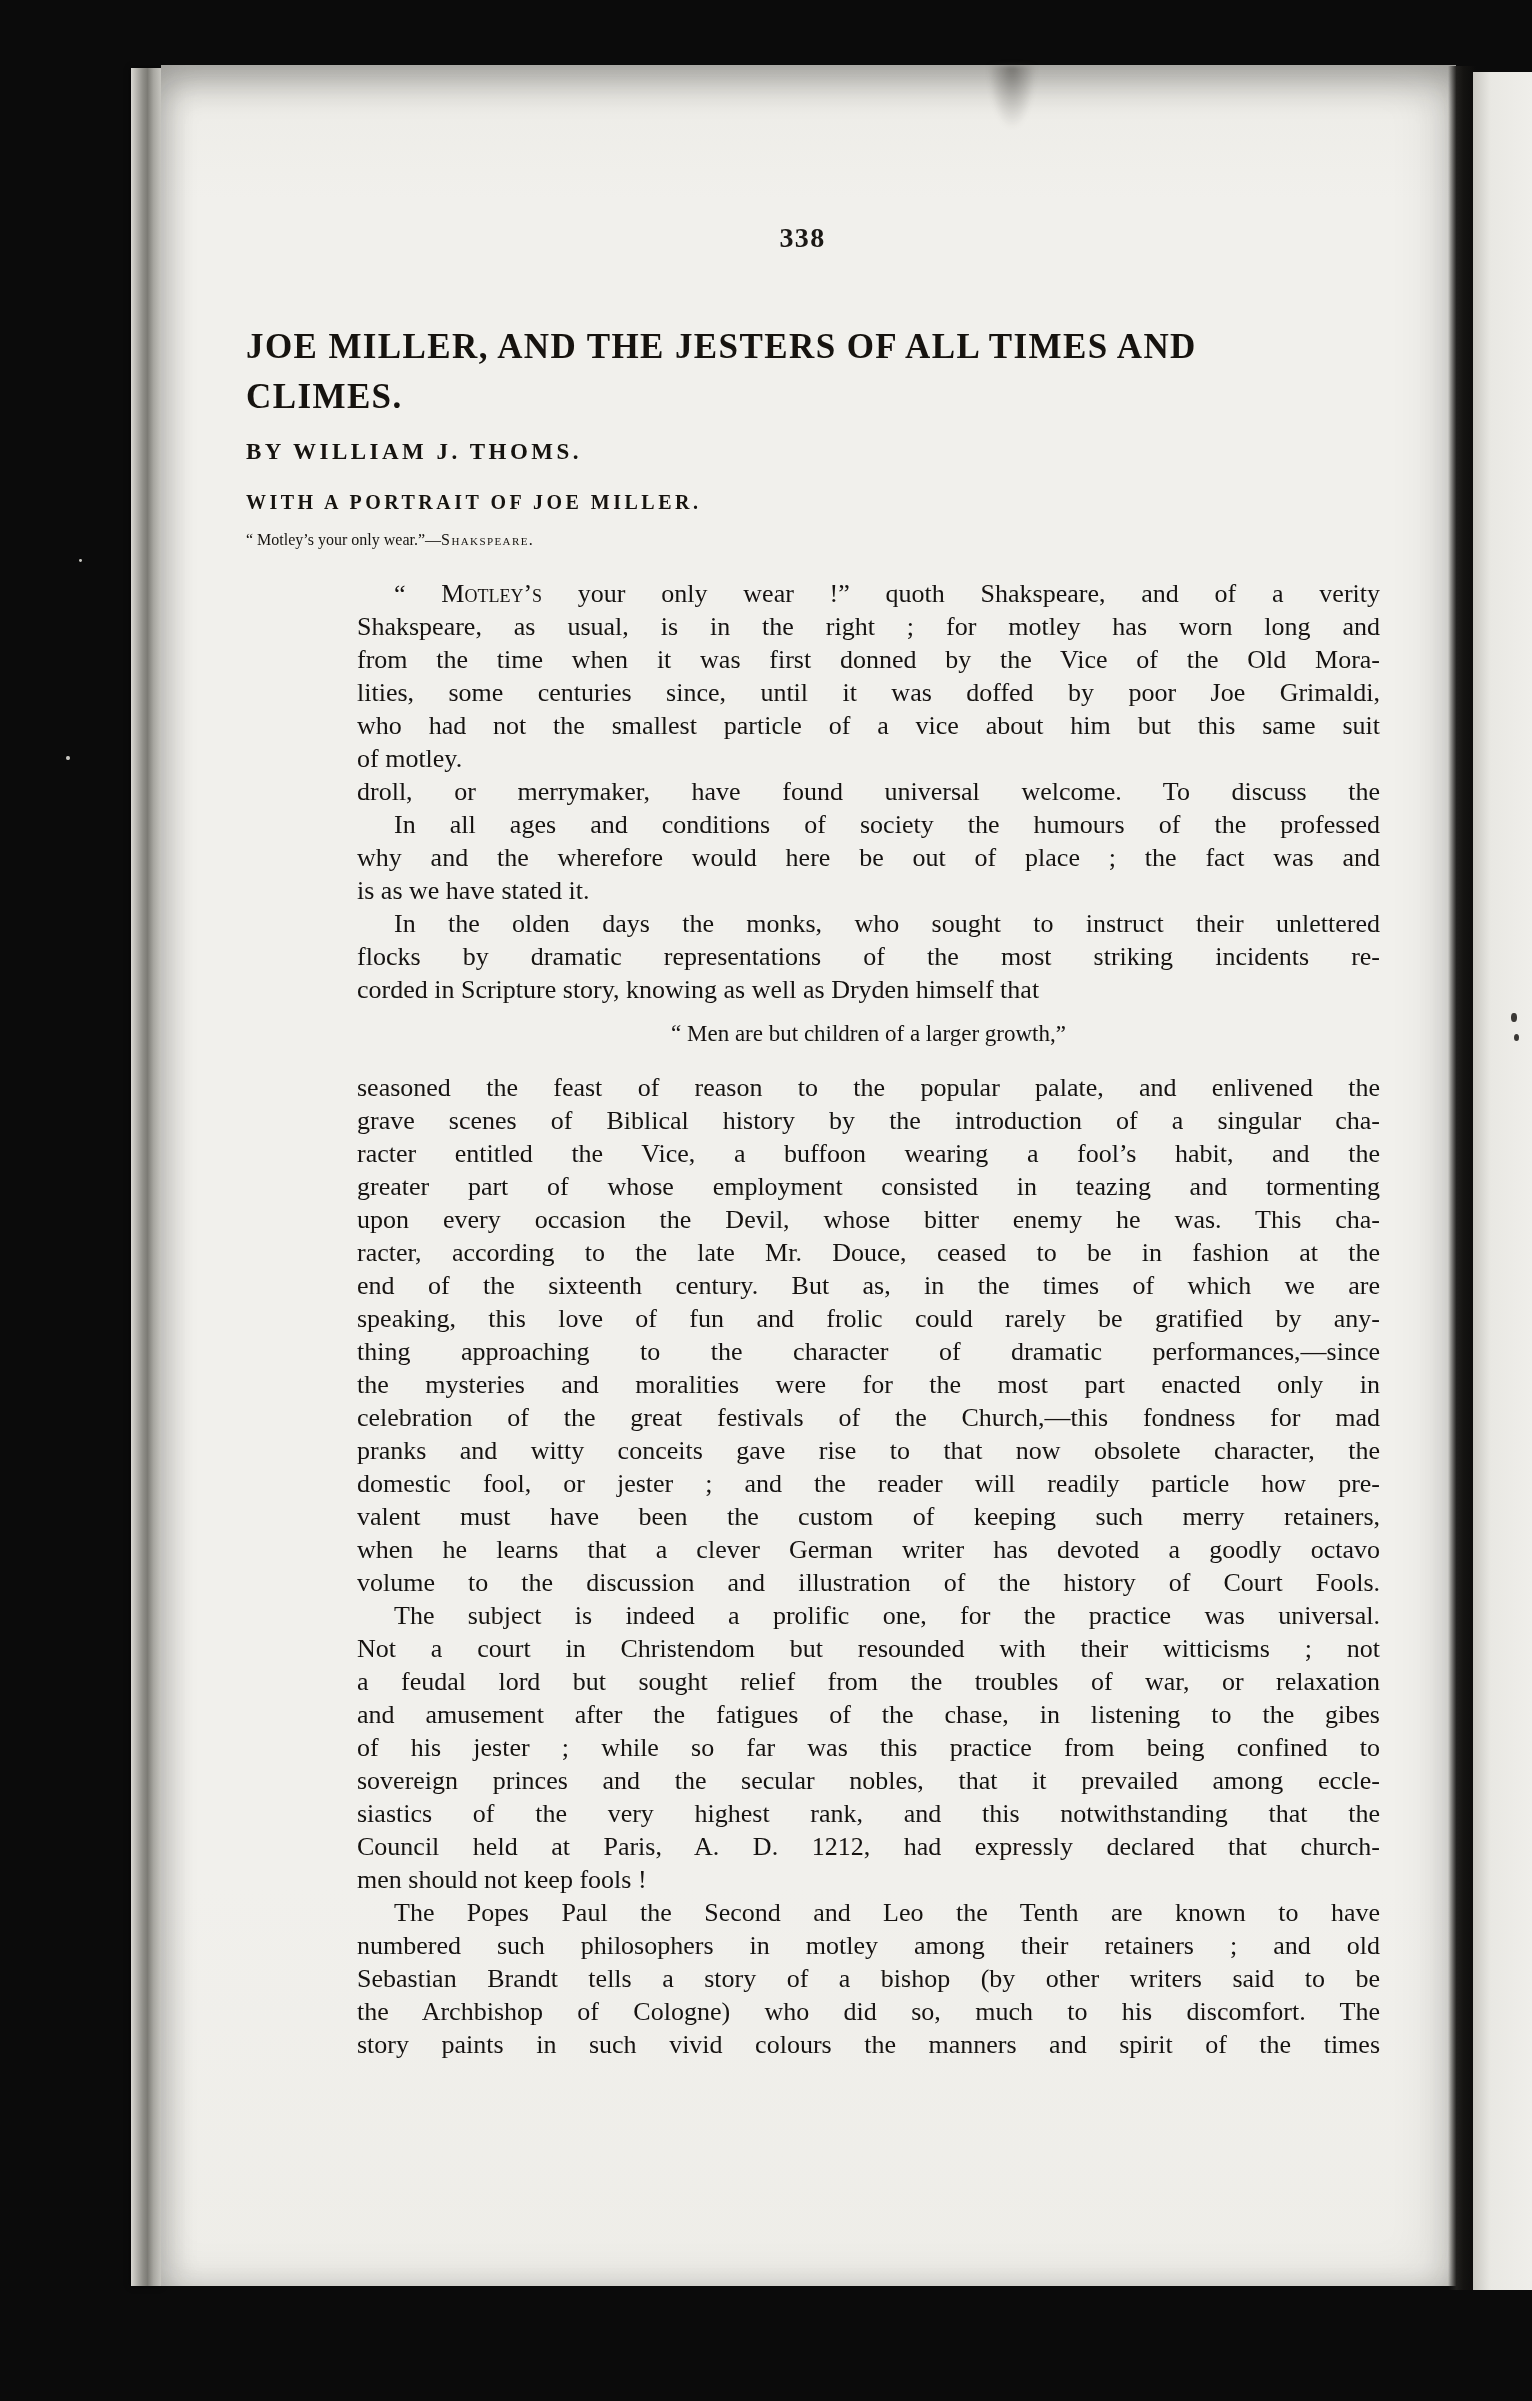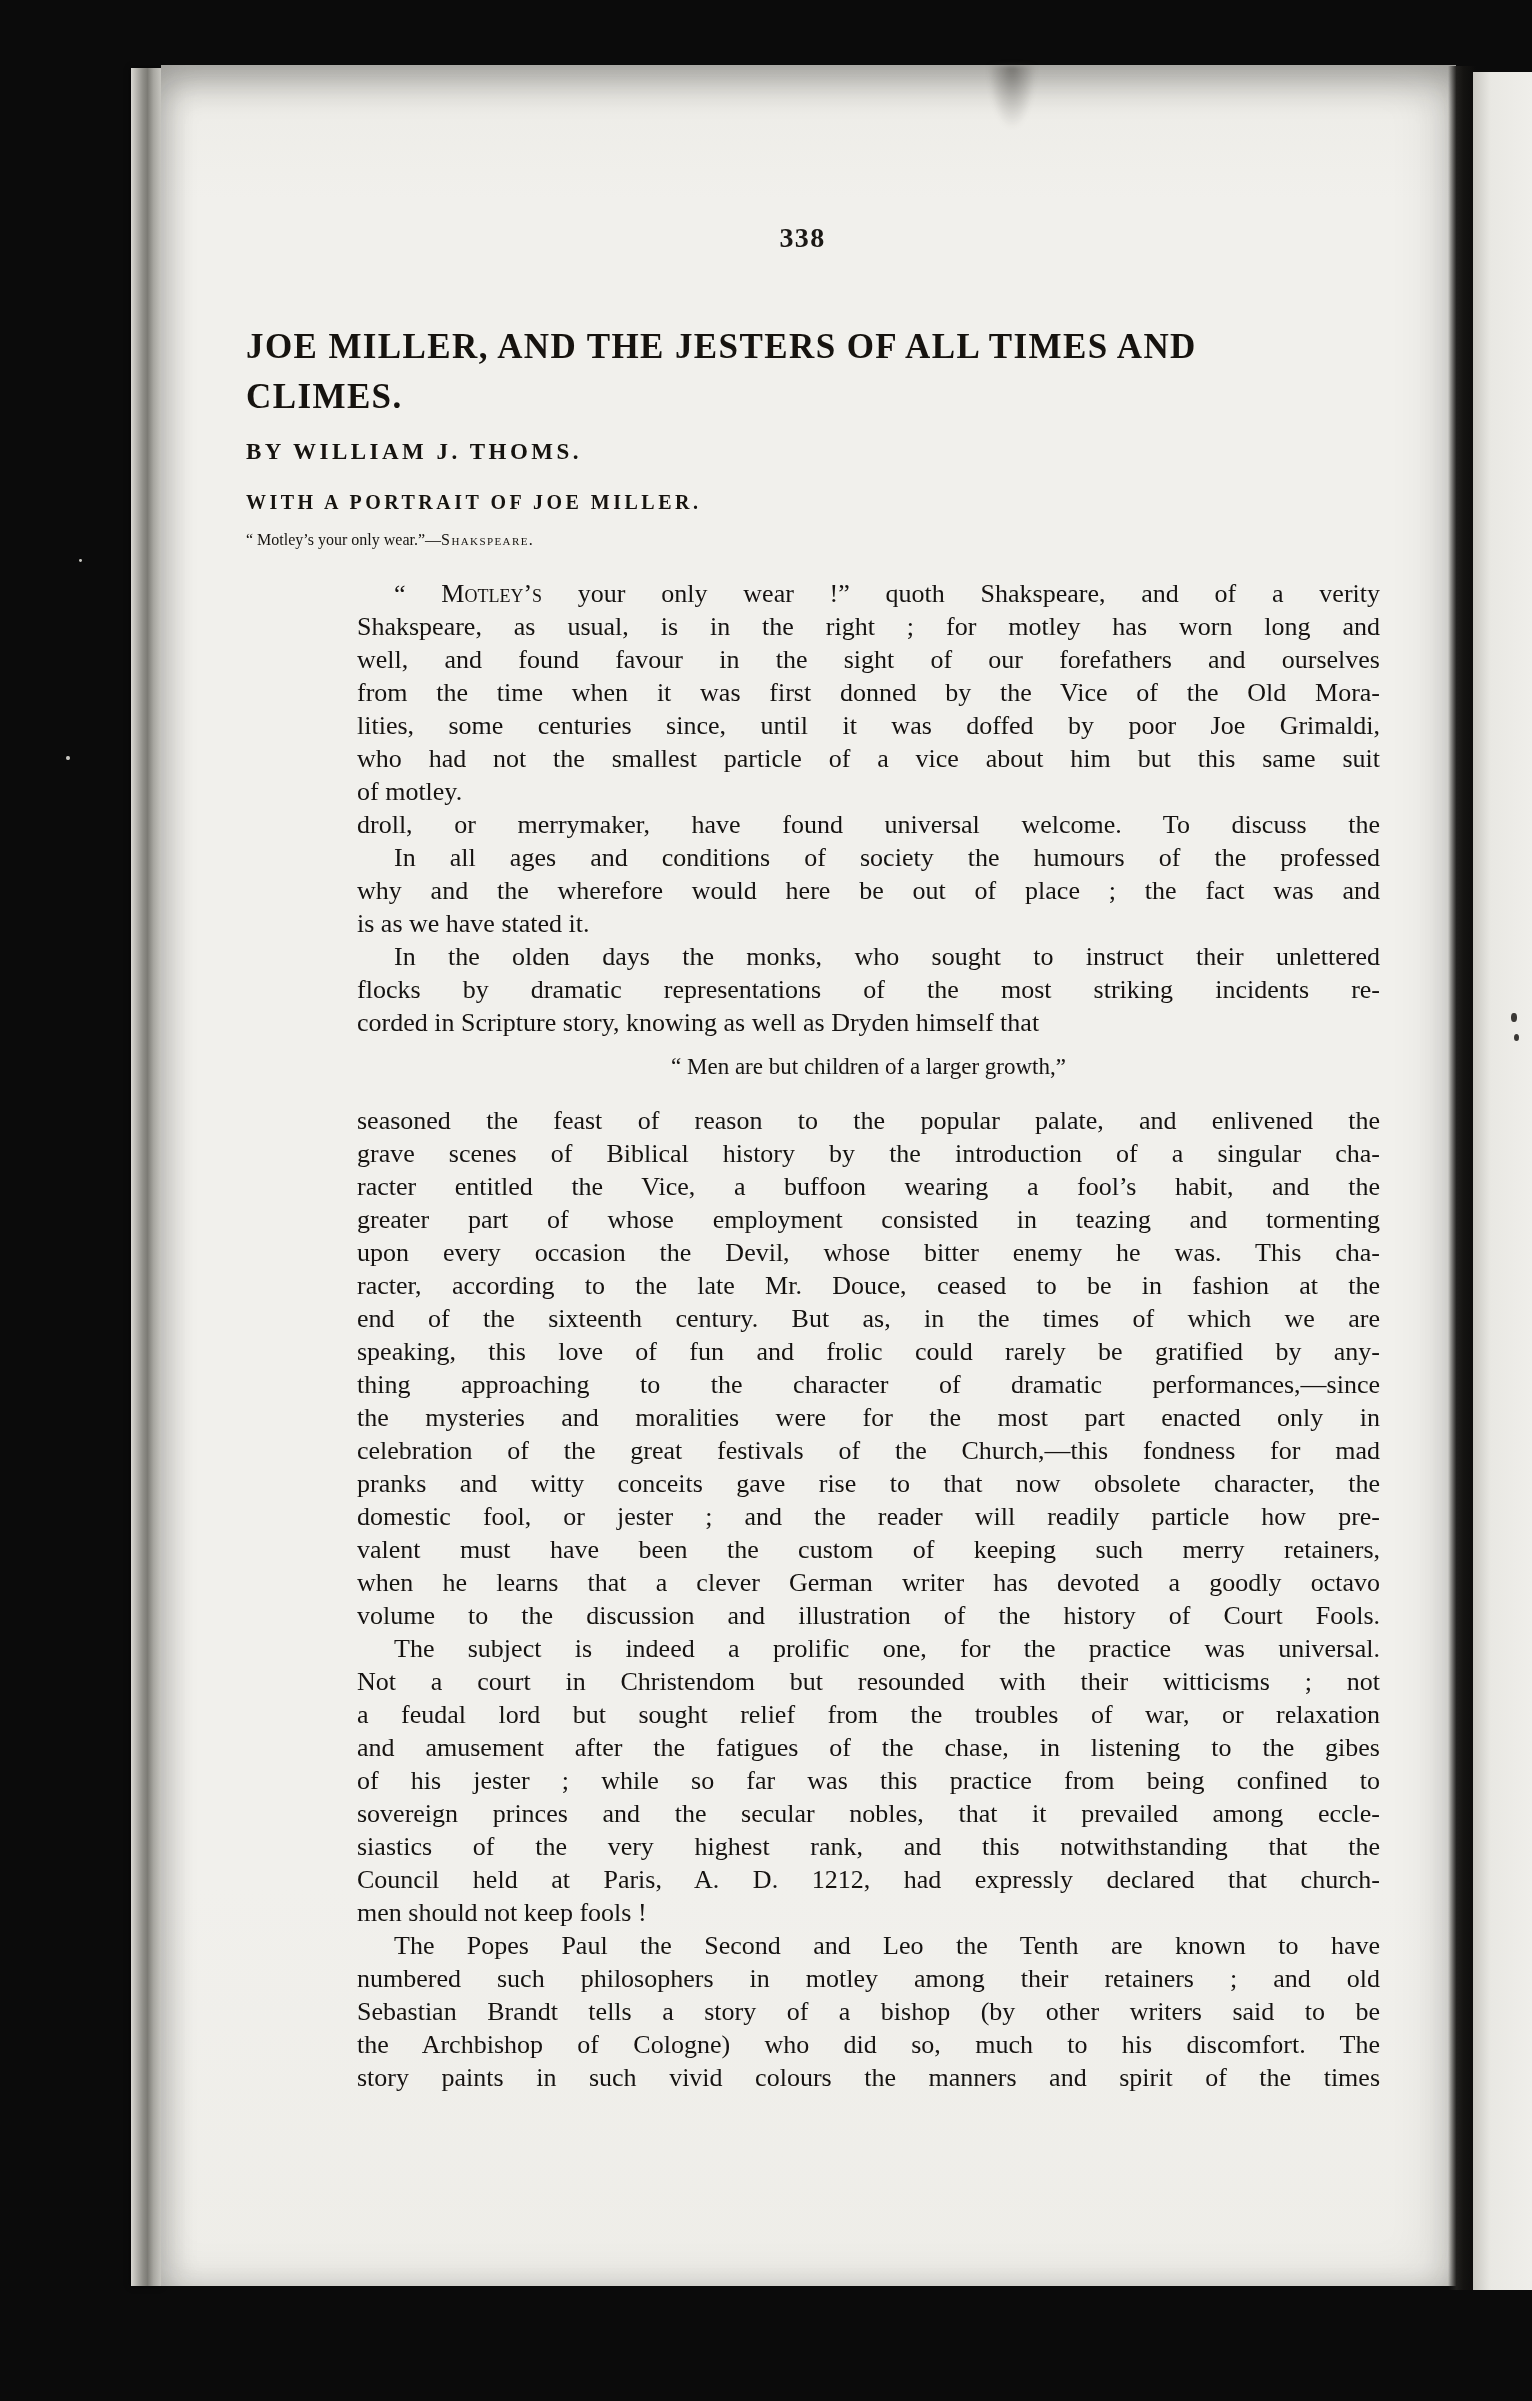--- a/index.html
+++ b/index.html
@@ -87,21 +87,20 @@
     <div class="head byline">BY WILLIAM J. THOMS.</div>
 
     <div class="head portrait-note">WITH A PORTRAIT OF JOE MILLER.</div>
 
     <div class="head epigraph"><span>“ Motley’s your only wear.”—</span><span class="sc">Shakspeare.</span></div>
 
     <div class="content">
         <div class="para">
           <div class="line indent"><span class="sc">“ Motley’s</span> your only wear !” quoth Shakspeare, and of a verity</div>
           <div class="line">Shakspeare, as usual, is in the right ; for motley has worn long and</div>
-          <div class="line">well, and found favour in the sight of our forefathers and ourselves</div>
           <div class="line">from the time when it was first donned by the Vice of the Old Mora-</div>
           <div class="line">lities, some centuries since, until it was doffed by poor Joe Grimaldi,</div>
           <div class="line">who had not the smallest particle of a vice about him but this same suit</div>
           <div class="line last">of motley.</div>
         </div>
         <div class="para">
           <div class="line">droll, or merrymaker, have found universal welcome.  To discuss the</div>
           <div class="line indent">In all ages and conditions of society the humours of the professed</div>
           <div class="line">why and the wherefore would here be out of place ; the fact was and</div>
           <div class="line last">is as we have stated it.</div>

